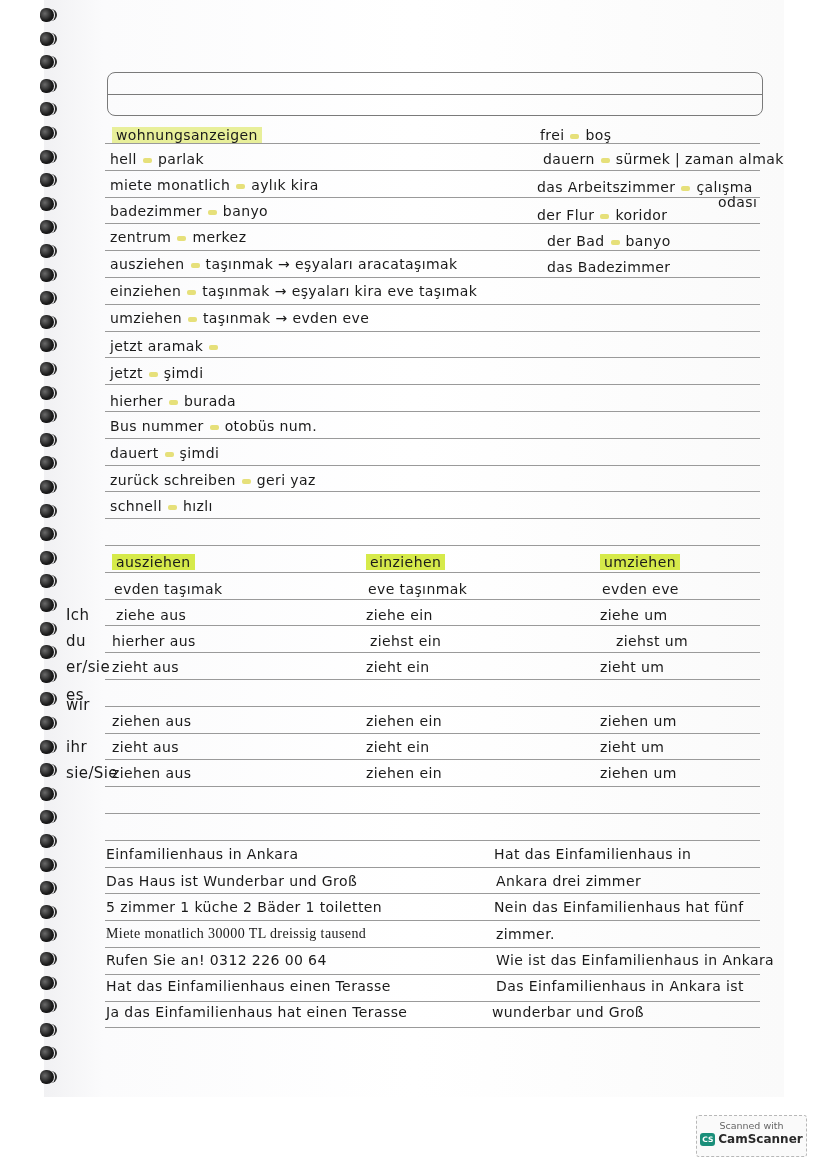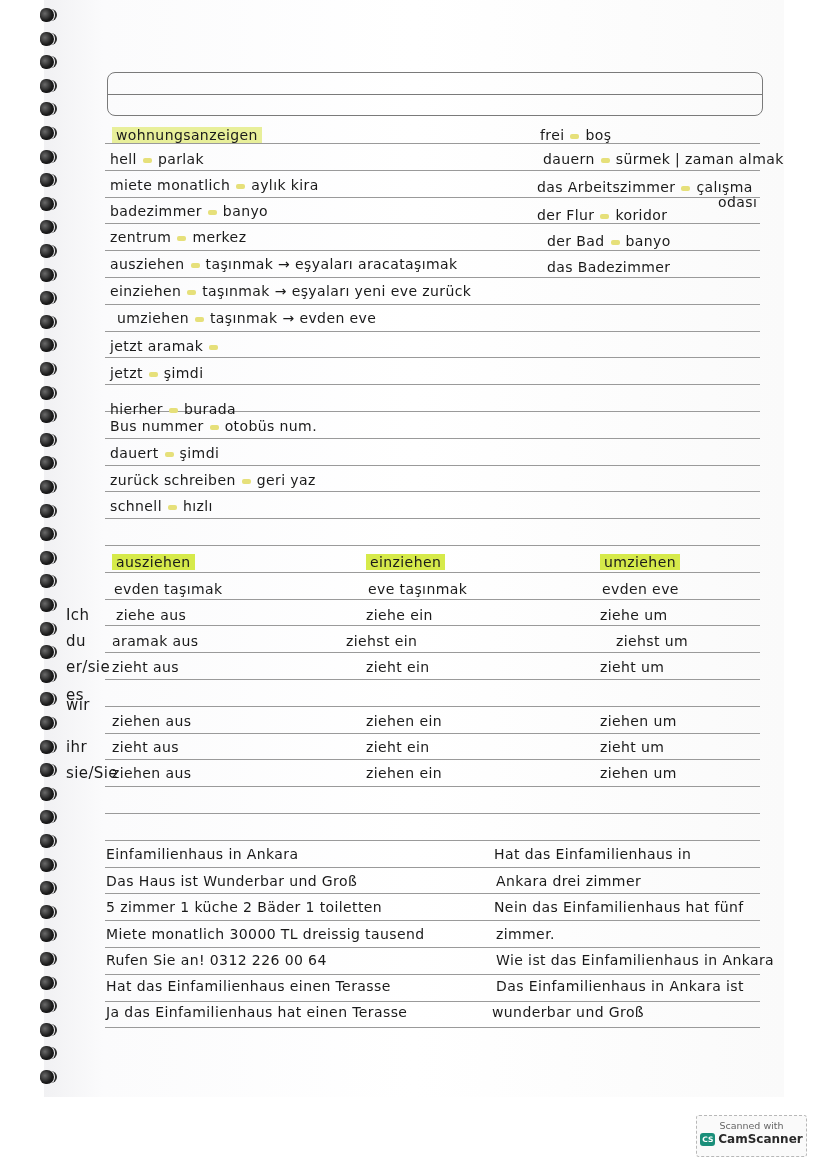--- a/index.html
+++ b/index.html
@@ -152,25 +152,25 @@
     <div class="rule" style="left: 105px; width: 655px; top: 1027.4px;"></div>
   </div>
 
 <div id="vocab-left">
   <div class="hw" style="left:112px;top:126px;"><span class="hl-soft">wohnungsanzeigen</span></div>
 <div class="hw" style="left: 110px; top: 150px;"><span>hell</span><span class="dash"></span><span>parlak</span></div>
     <div class="hw" style="left: 110px; top: 176px;"><span>miete monatlich</span><span class="dash"></span><span>aylık kira</span></div>
     <div class="hw" style="left: 110px; top: 202px;"><span>badezimmer</span><span class="dash"></span><span>banyo</span></div>
     <div class="hw" style="left: 110px; top: 228px;"><span>zentrum</span><span class="dash"></span><span>merkez</span></div>
     <div class="hw" style="left: 110px; top: 255px;"><span>ausziehen</span><span class="dash"></span><span>taşınmak → eşyaları aracataşımak</span></div>
-    <div class="hw" style="left: 110px; top: 282px;"><span>einziehen</span><span class="dash"></span><span>taşınmak → eşyaları yeni eve zurück</span></div>
-    <div class="hw" style="left: 117px; top: 309px;"><span>umziehen</span><span class="dash"></span><span>taşınmak → evden eve</span></div>
+    <div class="hw" style="left: 110px; top: 282px;"><span>einziehen</span><span class="dash"></span><span>taşınmak → eşyaları kira eve taşımak</span></div>
+    <div class="hw" style="left: 110px; top: 309px;"><span>umziehen</span><span class="dash"></span><span>taşınmak → evden eve</span></div>
     <div class="hw" style="left: 110px; top: 337px;"><span>jetzt aramak</span><span class="dash"></span><span></span></div>
     <div class="hw" style="left: 110px; top: 364px;"><span>jetzt</span><span class="dash"></span><span>şimdi</span></div>
-    <div class="hw" style="left: 110px; top: 400px;"><span>hierher</span><span class="dash"></span><span>burada</span></div>
+    <div class="hw" style="left: 110px; top: 392px;"><span>hierher</span><span class="dash"></span><span>burada</span></div>
     <div class="hw" style="left: 110px; top: 417px;"><span>Bus nummer</span><span class="dash"></span><span>otobüs num.</span></div>
     <div class="hw" style="left: 110px; top: 444px;"><span>dauert</span><span class="dash"></span><span>şimdi</span></div>
     <div class="hw" style="left: 110px; top: 471px;"><span>zurück schreiben</span><span class="dash"></span><span>geri yaz</span></div>
     <div class="hw" style="left: 110px; top: 497px;"><span>schnell</span><span class="dash"></span><span>hızlı</span></div>
   </div>
 
 <div id="vocab-right">
     <div class="hw" style="left: 540px; top: 126px;"><span>frei</span><span class="dash"></span><span>boş</span></div>
     <div class="hw" style="left: 543px; top: 150px;"><span>dauern</span><span class="dash"></span><span>sürmek | zaman almak</span></div>
     <div class="hw" style="left: 537px; top: 178px;"><span>das Arbeitszimmer</span><span class="dash"></span><span>çalışma</span></div>
@@ -185,22 +185,22 @@
     <div class="hw" style="left: 366px; top: 553px;"><span class="hl">einziehen</span></div>
     <div class="hw" style="left: 600px; top: 553px;"><span class="hl">umziehen</span></div>
     <div class="hw" style="left: 114px; top: 580px;">evden taşımak</div>
     <div class="hw" style="left: 368px; top: 580px;">eve taşınmak</div>
     <div class="hw" style="left: 602px; top: 580px;">evden eve</div>
     <div class="hw pronoun" style="left: 66px; top: 606px;">Ich</div>
     <div class="hw" style="left: 116px; top: 606px;">ziehe aus</div>
     <div class="hw" style="left: 366px; top: 606px;">ziehe ein</div>
     <div class="hw" style="left: 600px; top: 606px;">ziehe um</div>
     <div class="hw pronoun" style="left: 66px; top: 632px;">du</div>
-    <div class="hw" style="left: 112px; top: 632px;">aramak aus</div>
-    <div class="hw" style="left: 346px; top: 632px;">ziehst ein</div>
+    <div class="hw" style="left: 112px; top: 632px;">hierher aus</div>
+    <div class="hw" style="left: 370px; top: 632px;">ziehst ein</div>
     <div class="hw" style="left: 616px; top: 632px;">ziehst um</div>
     <div class="hw pronoun" style="left: 66px; top: 658px;">er/sie</div>
     <div class="hw" style="left: 112px; top: 658px;">zieht aus</div>
     <div class="hw" style="left: 366px; top: 658px;">zieht ein</div>
     <div class="hw" style="left: 600px; top: 658px;">zieht um</div>
     <div class="hw pronoun" style="left: 66px; top: 686px;">es</div>
     <div class="hw" style="left: 112px; top: 686px;"></div>
     <div class="hw" style="left: 366px; top: 686px;"></div>
     <div class="hw" style="left: 600px; top: 686px;"></div>
     <div class="hw pronoun" style="left: 66px; top: 696px;">wir</div>
@@ -214,21 +214,21 @@
     <div class="hw pronoun" style="left: 66px; top: 764px;">sie/Sie</div>
     <div class="hw" style="left: 112px; top: 764px;">ziehen aus</div>
     <div class="hw" style="left: 366px; top: 764px;">ziehen ein</div>
     <div class="hw" style="left: 600px; top: 764px;">ziehen um</div>
   </div>
 
 <div id="ad">
     <div class="hw" style="left: 106px; top: 845px;">Einfamilienhaus in Ankara</div>
     <div class="hw" style="left: 106px; top: 872px;">Das Haus ist Wunderbar und Groß</div>
     <div class="hw" style="left: 106px; top: 898px;">5 zimmer     1 küche     2 Bäder   1 toiletten</div>
-    <div class="hw" style="left: 106px; top: 925px;">Miete monatlich  30000 TL  dreissig tausend</div>
+    <div class="hw" style="left: 106px; top: 925px; font-family: Liberation Serif, serif;">Miete monatlich  30000 TL  dreissig tausend</div>
     <div class="hw" style="left: 106px; top: 951px;">Rufen Sie an!  0312 226  00 64</div>
     <div class="hw" style="left: 106px; top: 977px;">Hat das Einfamilienhaus einen Terasse</div>
     <div class="hw" style="left: 106px; top: 1003px;">Ja das Einfamilienhaus hat  einen Terasse</div>
     <div class="hw" style="left: 494px; top: 845px;">Hat das Einfamilienhaus in</div>
     <div class="hw" style="left: 496px; top: 872px;">Ankara drei zimmer</div>
     <div class="hw" style="left: 494px; top: 898px;">Nein das Einfamilienhaus hat fünf</div>
     <div class="hw" style="left: 496px; top: 925px;">zimmer.</div>
     <div class="hw" style="left: 496px; top: 951px;">Wie ist das Einfamilienhaus in Ankara</div>
     <div class="hw" style="left: 496px; top: 977px;">Das Einfamilienhaus in Ankara ist</div>
     <div class="hw" style="left: 492px; top: 1003px; text-align: center;">wunderbar und Groß</div>

